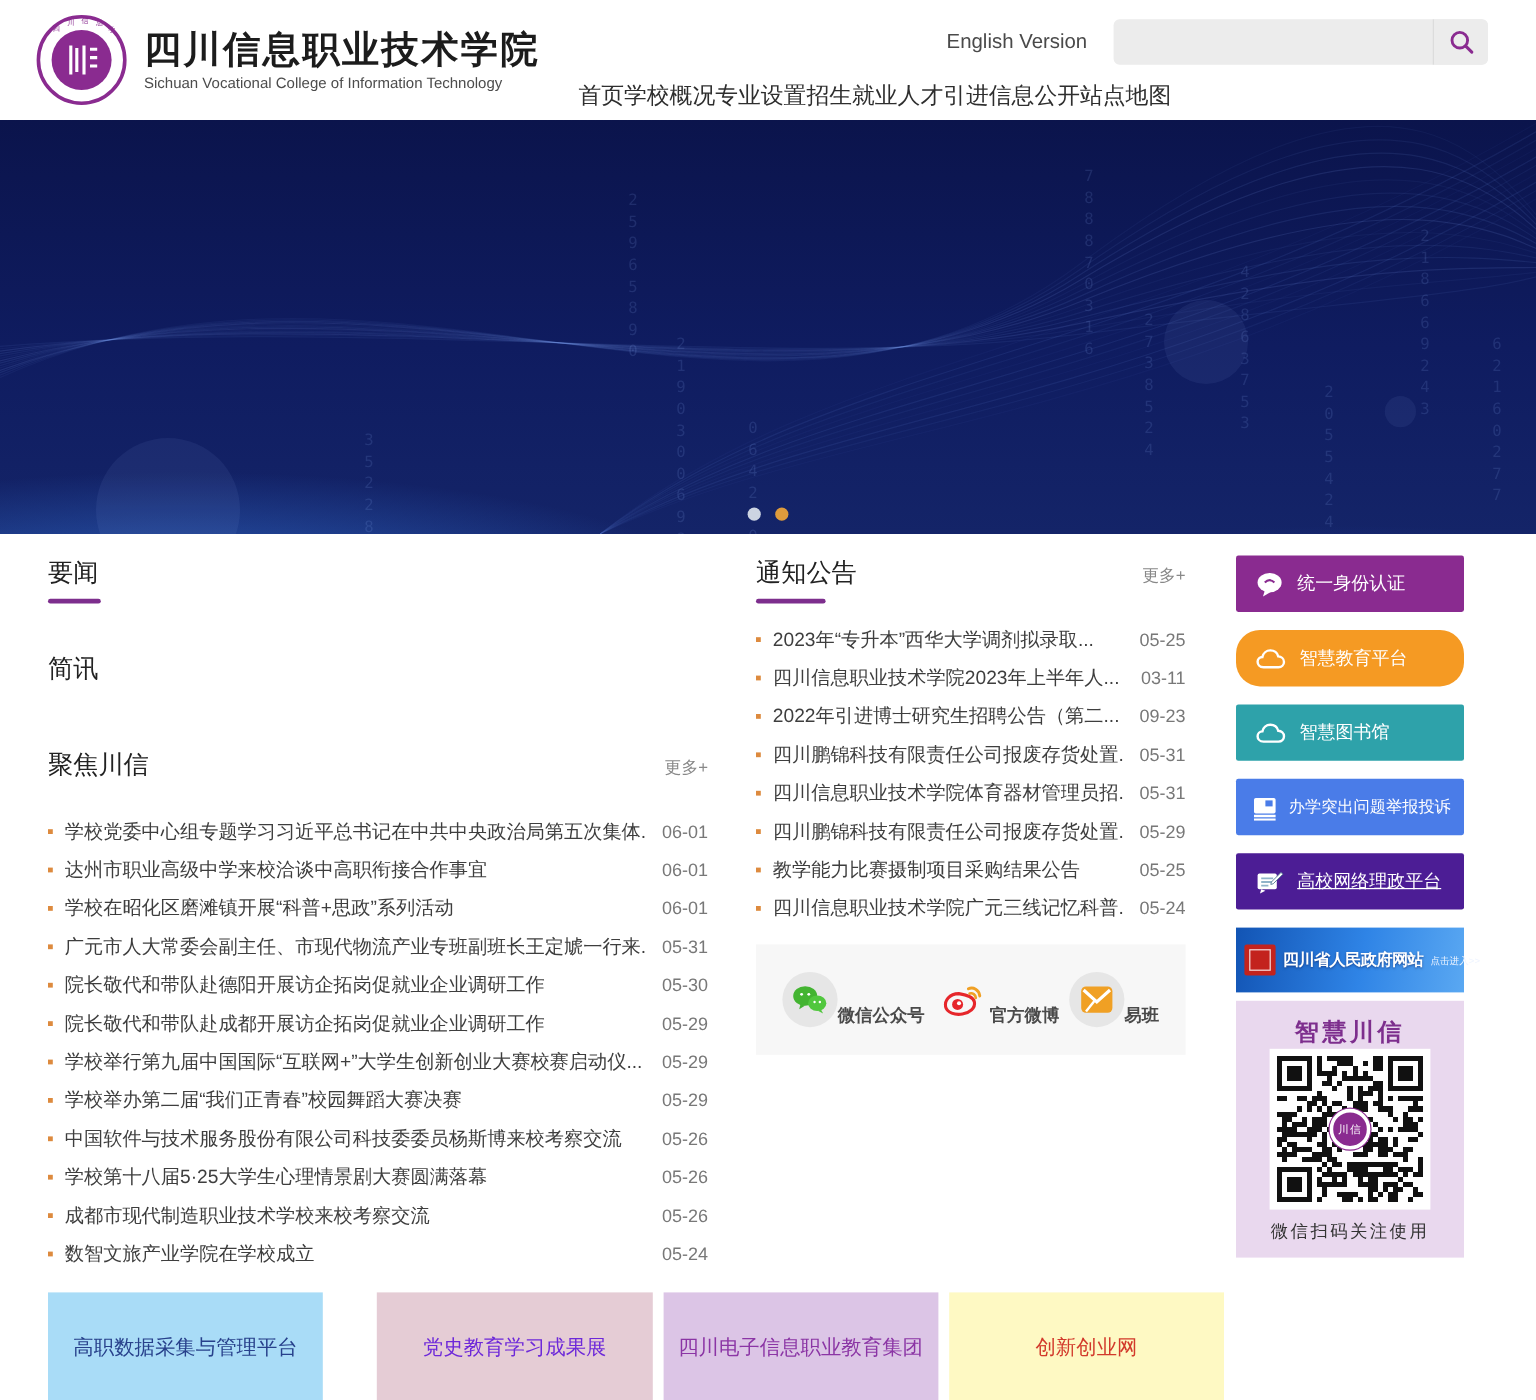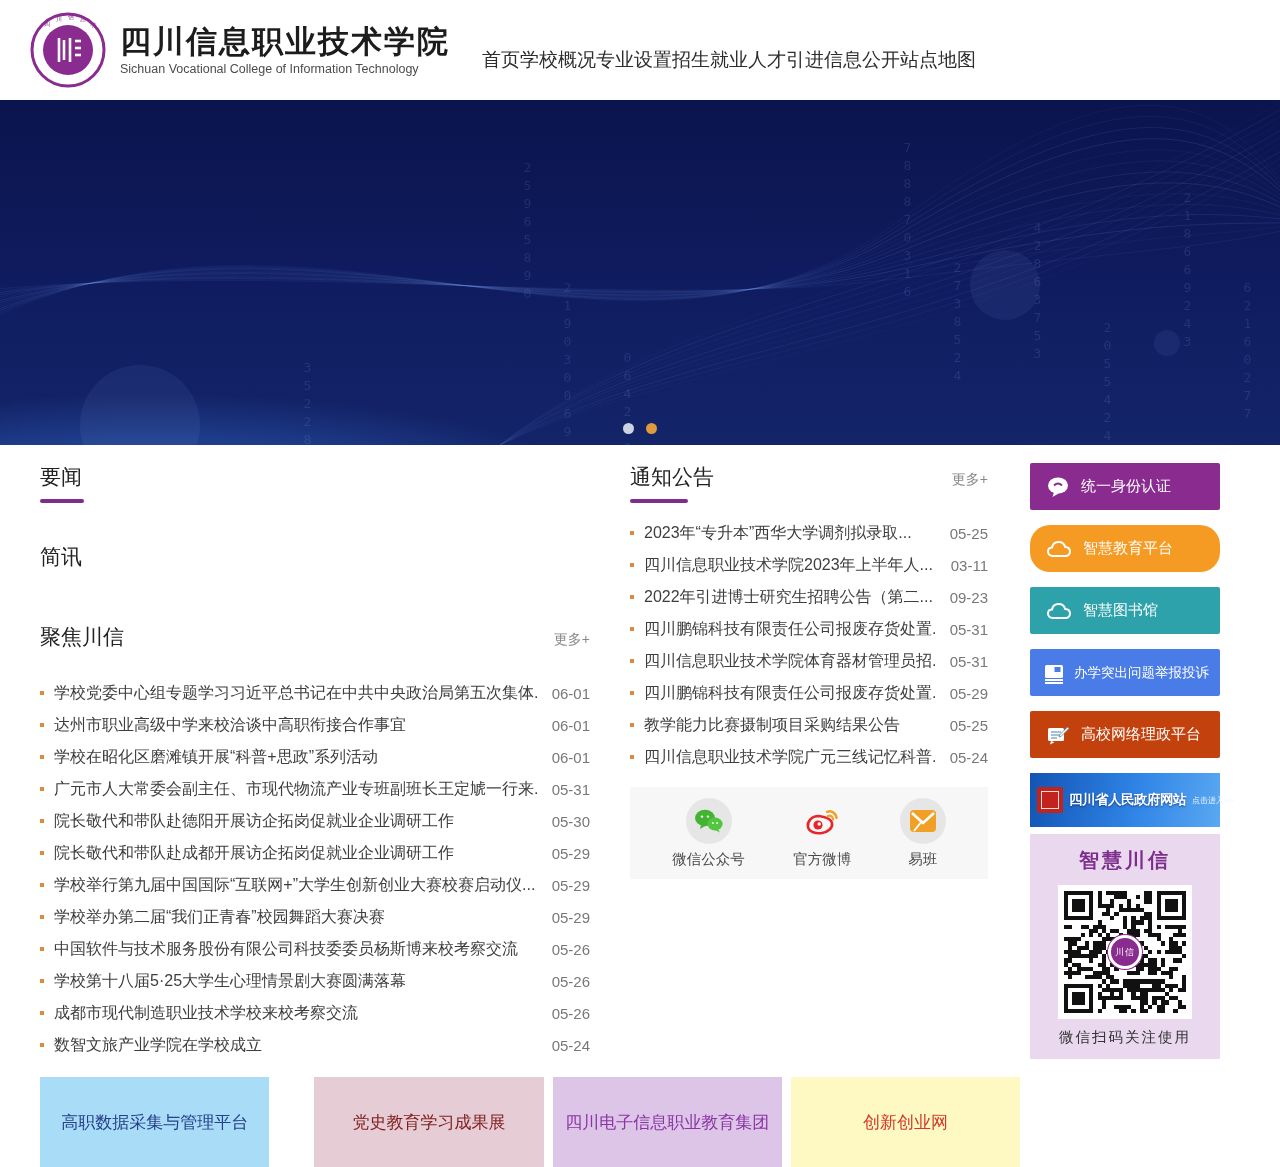--- a/index.html
+++ b/index.html
@@ -58,36 +58,36 @@
   .head-title::after { width:58px; }
   .more-link { margin-left:auto; font-size:14px; color:#888; padding-bottom:14px; }
 
   ul.newslist { list-style:none; margin-top:14px; }
   ul.newslist li { height:32px; display:flex; align-items:center; cursor:pointer; }
   .bullet { width:4px; height:4px; background:#dd8a3e; margin-right:10px; flex:none; }
   .item-title { flex:1; font-size:16px; color:#3e3e3e; white-space:nowrap; overflow:hidden; }
   .item-date { margin-left:14px; font-size:15px; color:#787878; flex:none; }
 
   .social-box { margin-top:14px; height:92px; background:#f7f7f7; display:flex; align-items:center; justify-content:space-around; padding:0 18px; }
-  .social-item { display:flex; flex-direction:column; align-items:center; cursor:pointer; }
+  .social-item { display:flex; flex-direction:row; align-items:flex-end; cursor:pointer;font-weight:bold; }
   .social-circle { width:46px; height:46px; border-radius:50%; background:#e6e6e6; display:flex; align-items:center; justify-content:center; }
   .social-circle.bare { background:transparent; }
   .social-label { margin-top:6px; font-size:14.5px; color:#4a4a4a; }
 
   
   .side-btn { height:47px; border-radius:2px; display:flex; align-items:center; padding:0 0 0 16px; gap:11px; color:#fff; font-size:15px; cursor:pointer; margin-bottom:15px; }
   .side-btn.small { font-size:13.5px; padding-left:12px; gap:8px; }
   .gov-banner { height:54px; border-radius:0; background:linear-gradient(100deg,#1254b4 0%, #2f84e6 55%, #5aa8f2 100%); display:flex; align-items:center; padding:0 6px 0 7px; gap:6px; cursor:pointer; margin-bottom:7px; }
   .gov-seal { width:26px; height:26px; flex:none; background:#c3231d; border-radius:2px; position:relative; }
   .gov-seal::after { content:""; position:absolute; inset:4px; border:1px solid rgba(255,255,255,.85); }
   .gov-label { color:#fff; font-weight:700; font-size:13.5px; letter-spacing:-.5px; text-shadow:0 1px 2px rgba(0,0,60,.5); white-space:nowrap; }
   .gov-enter { color:#eef4ff; font-size:8px; white-space:nowrap; }
   .qr-panel { background:#e9d8ee; padding:13px 10px 12px; text-align:center; }
   .qr-title { color:#7d2e8d; font-size:20px; font-weight:700; letter-spacing:3px; }
-  .qr-frame { width:134px; height:134px; background:#fff; margin:11px auto 0; padding:6px; position:relative; }
+  .qr-frame { width:134px; height:134px; background:#fff; margin:0 auto 0; padding:6px; position:relative; }
   .qr-logo { position:absolute; left:50%; top:50%; width:34px; height:34px; transform:translate(-50%,-50%); background:#8a2b90; border:3px solid #fff; border-radius:50%; box-shadow:0 0 0 1px #8a2b90; display:flex; align-items:center; justify-content:center; }
   .qr-logo span { color:#fff; font-size:9px; letter-spacing:1px; }
   .qr-caption { margin-top:9px; font-size:14.5px; color:#333; letter-spacing:2px; }
 
   
   .cards { margin-top:16px; display:flex; gap:9px; width:980px; }
   .card { flex:1; height:90px; display:flex; align-items:center; justify-content:center; font-size:17px; cursor:pointer; }
 
   
   .footer { margin-top:auto; flex:none; height:116px; background:#7b3185; overflow:hidden; }
@@ -116,20 +116,32 @@
           <text x="50" y="9">息</text>
           <text x="60" y="15">学</text>
       </g>
     </svg>
     <div class="logo-text">
       <div class="cn">四川信息职业技术学院</div>
       <div class="en">Sichuan Vocational College of Information Technology</div>
     </div>
   </div>
   <div class="header-right">
+    <div class="hr-row1">
+      <a class="english-link">English Version</a>
+      <div class="searchbox">
+        <input type="text" placeholder="" style="">
+        <button class="search-btn">
+          <svg width="22" height="22" viewBox="0 0 22 22">
+            <circle cx="9.5" cy="9.5" r="6.5" fill="none" stroke="#8a2b90" stroke-width="2.4"></circle>
+            <line x1="14.5" y1="14.5" x2="19.5" y2="19.5" stroke="#8a2b90" stroke-width="2.6" stroke-linecap="round"></line>
+          </svg>
+        </button>
+      </div>
+    </div>
     <nav class="hr-row2">
       <a class="nav-item">首页</a>
       <a class="nav-item">学校概况</a>
       <a class="nav-item">专业设置</a>
       <a class="nav-item">招生就业</a>
       <a class="nav-item">人才引进</a>
       <a class="nav-item">信息公开</a>
       <a class="nav-item">站点地图</a>
     </nav>
   </div>
@@ -390,21 +402,21 @@
       </div>
       <div class="side-btn small" style="background-color: rgb(74, 124, 232);">
         <svg width="24" height="22" viewBox="0 0 24 22">
           <rect x="3" y="3" width="18" height="13" rx="1.5" fill="#fff"></rect>
           <rect x="12.5" y="5" width="6" height="5" fill="#4a7ce8"></rect>
           <line x1="3" y1="18" x2="21" y2="18" stroke="#fff" stroke-width="2"></line>
           <line x1="3" y1="21" x2="21" y2="21" stroke="#fff" stroke-width="2"></line>
         </svg>
         <span>办学突出问题举报投诉</span>
       </div>
-      <div class="side-btn" style="background-color: #c2410c;">
+      <div class="side-btn" style="background-color: #4c1d95; text-decoration: underline;">
         <svg width="24" height="22" viewBox="0 0 24 22">
           <rect x="2" y="4" width="16" height="13" rx="1.5" fill="#fff"></rect>
           <line x1="5" y1="8" x2="15" y2="8" stroke="#8fb3c9" stroke-width="1.6"></line>
           <line x1="5" y1="11" x2="15" y2="11" stroke="#8fb3c9" stroke-width="1.6"></line>
           <line x1="5" y1="14" x2="11" y2="14" stroke="#8fb3c9" stroke-width="1.6"></line>
           <path d="M21.5 3 L23 4.5 L15 12.5 L13 13 L13.5 11 Z" fill="#fff" stroke="#5a7f96" stroke-width=".8"></path>
           <path d="M5 17 L4 20.5 L8.5 18.3 Z" fill="#fff"></path>
         </svg>
         <span>高校网络理政平台</span>
       </div>
@@ -755,21 +767,21 @@
               <span>川信</span>
             </span>
         </div>
         <div class="qr-caption">微信扫码关注使用</div>
       </div>
     </aside>
   </div>
 
   <div class="cards">
     <a class="card" style="background-color: rgb(169, 220, 247); color: rgb(39, 64, 139);">高职数据采集与管理平台</a>
-    <a class="card" style="background-color: rgb(229, 204, 213); color: #7f1d1d; margin-left: 36px;">党史教育学习成果展</a>
+    <a class="card" style="background-color: rgb(229, 204, 213); color: #6d28d9; margin-left: 36px;">党史教育学习成果展</a>
     <a class="card" style="background-color: rgb(220, 197, 230); color: rgb(139, 53, 165);">四川电子信息职业教育集团</a>
     <a class="card" style="background-color: #fef9c3; color: rgb(210, 57, 43);">创新创业网</a>
   </div>
 </main>
 
 <footer class="footer" style="background-color: rgb(123, 49, 133);">
   <div class="f-row">
     
     
     

